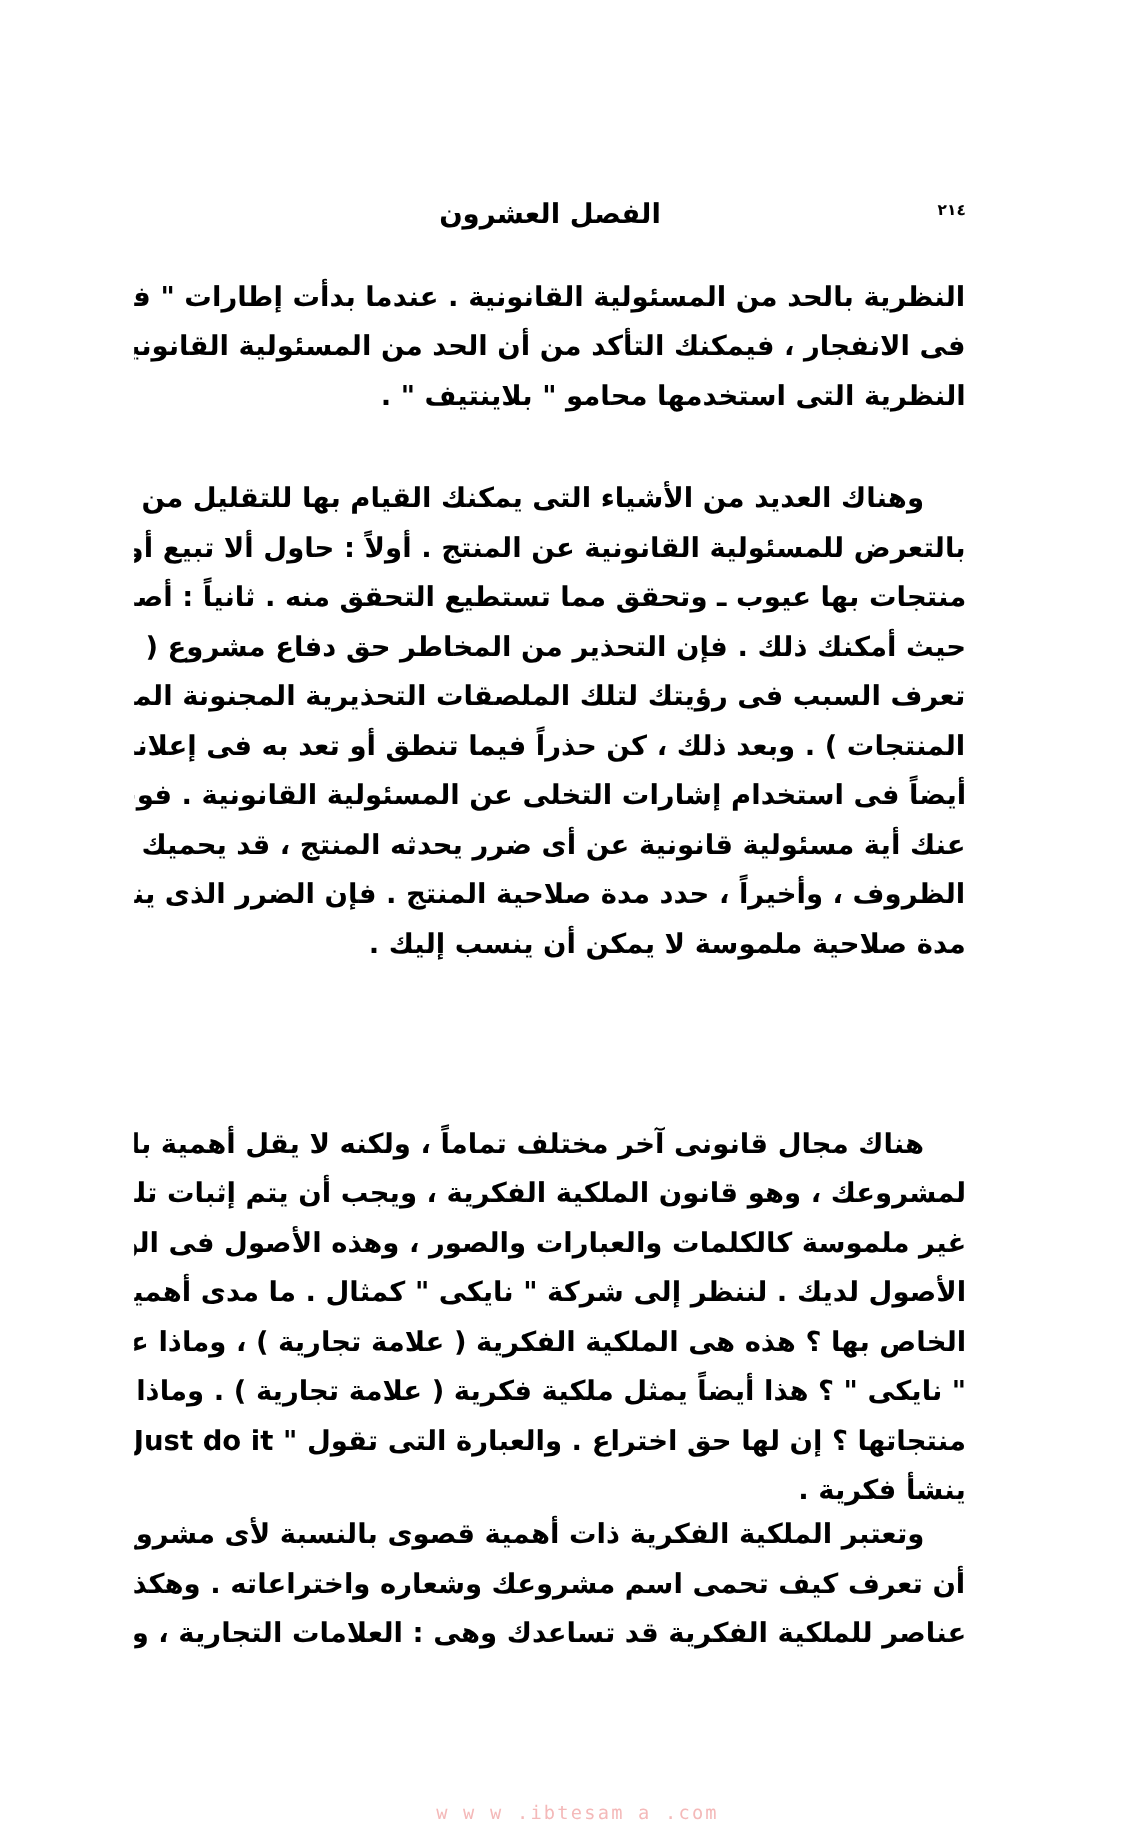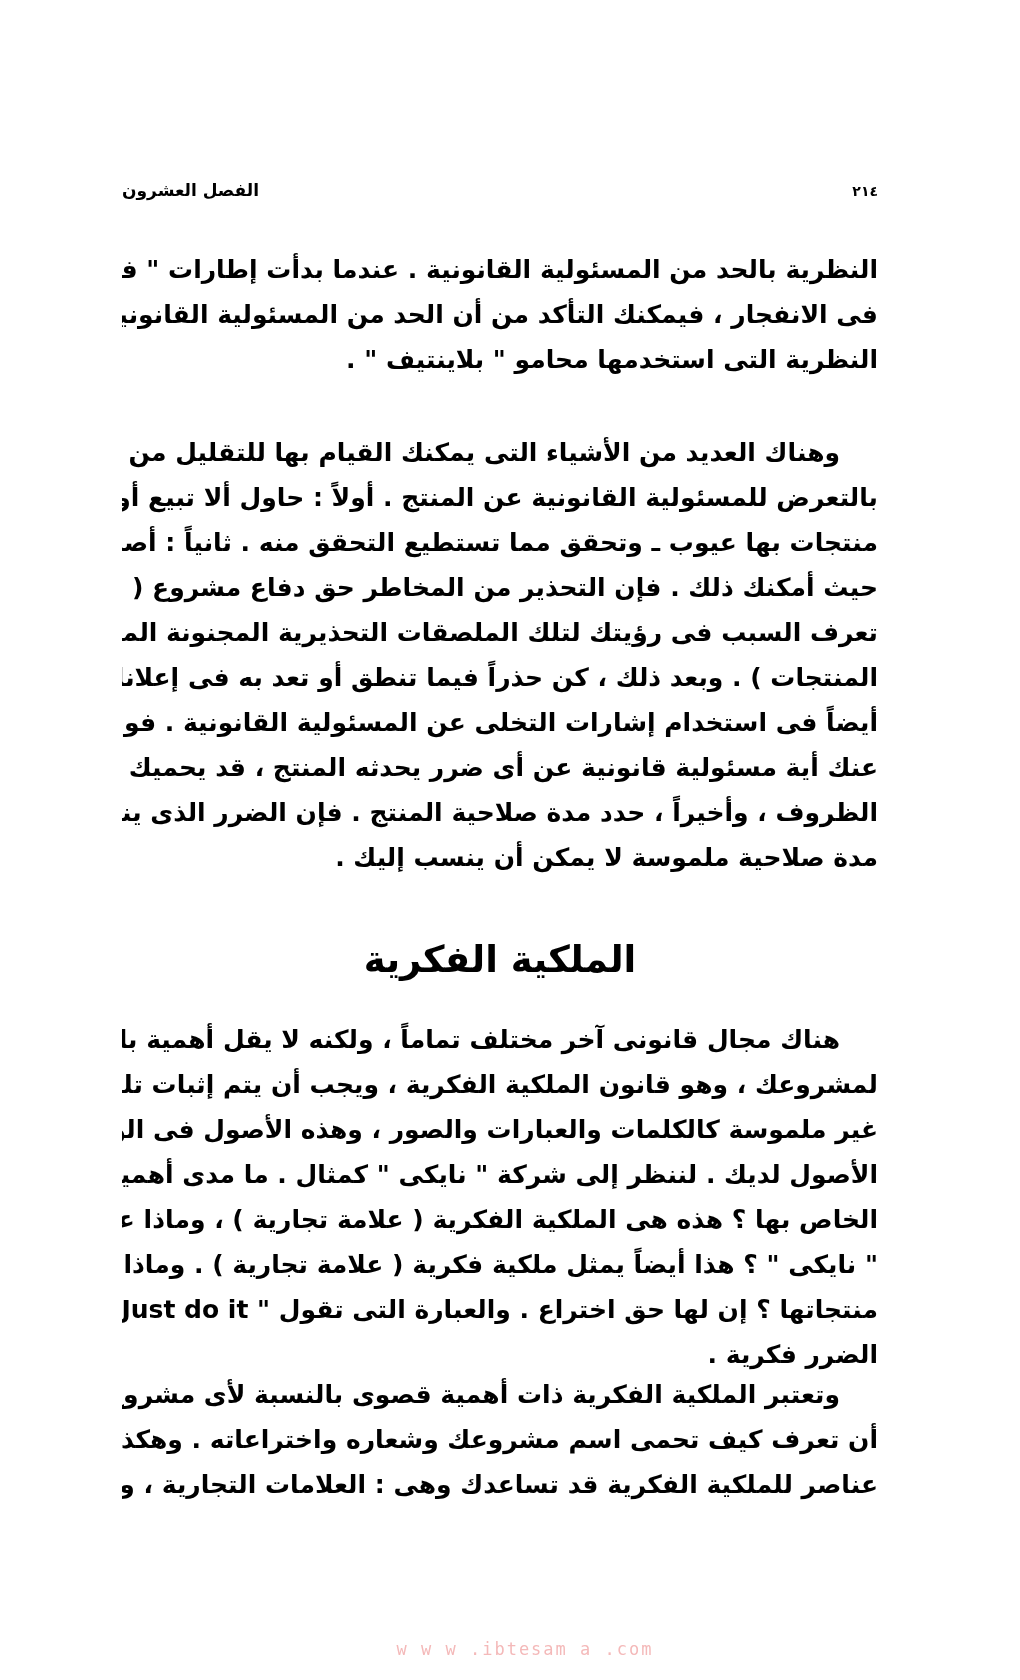--- a/index.html
+++ b/index.html
@@ -15,22 +15,22 @@
     overflow: hidden;
     font-family: "DejaVu Sans", sans-serif;
     color: #000000;
   }
   
   .chapter-title {
     position: absolute;
     top: 180px;
     left: 122px;
     width: 756px;
-    text-align: left;
-    font-size: 17px;
+    text-align: center;
+    font-size: 25px;
     font-weight: bold;
     direction: rtl;
   }
   .page-number {
     position: absolute;
     top: 183px;
     right: 142px;
     font-size: 14px;
     font-weight: bold;
     direction: rtl;
@@ -113,31 +113,30 @@
     <div class="line">منتجات بها عيوب ـ وتحقق مما تستطيع التحقق منه . ثانياً : أصدر تحذيرات</div>
     <div class="line">حيث أمكنك ذلك . فإن التحذير من المخاطر حق دفاع مشروع ( وأنت الآن</div>
     <div class="line">تعرف السبب فى رؤيتك لتلك الملصقات التحذيرية المجنونة الموجودة على</div>
     <div class="line">المنتجات ) . وبعد ذلك ، كن حذراً فيما تنطق أو تعد به فى إعلاناتك . وفكر</div>
     <div class="line">أيضاً فى استخدام إشارات التخلى عن المسئولية القانونية . فوجود إشارة تنفى</div>
     <div class="line">عنك أية مسئولية قانونية عن أى ضرر يحدثه المنتج ، قد يحميك فى بعض</div>
     <div class="line">الظروف ، وأخيراً ، حدد مدة صلاحية المنتج . فإن الضرر الذى ينشأ بعد انتهاء</div>
     <div class="line end">مدة صلاحية ملموسة لا يمكن أن ينسب إليك .</div>
   </div>
 
-  <h2 class="section-heading">الملكية الفكرية</h2>
 
   <div class="para p3">
     <div class="line indent">هناك مجال قانونى آخر مختلف تماماً ، ولكنه لا يقل أهمية بالنسبة</div>
     <div class="line">لمشروعك ، وهو قانون الملكية الفكرية ، ويجب أن يتم إثبات تلك الملكية بأصول</div>
     <div class="line">غير ملموسة كالكلمات والعبارات والصور ، وهذه الأصول فى الواقع قد تكون أهم</div>
     <div class="line">الأصول لديك . لننظر إلى شركة " نايكى " كمثال . ما مدى أهمية الشعار</div>
     <div class="line">الخاص بها ؟ هذه هى الملكية الفكرية ( علامة تجارية ) ، وماذا عن الاسم</div>
     <div class="line">" نايكى " ؟ هذا أيضاً يمثل ملكية فكرية ( علامة تجارية ) . وماذا عن</div>
     <div class="line">منتجاتها ؟ إن لها حق اختراع . والعبارة التى تقول " Just do it " هى أيضاً</div>
-    <div class="line end">الضرر فكرية .</div>
+    <div class="line end">ينشأ فكرية .</div>
   </div>
 
   <div class="para p4">
     <div class="line indent">وتعتبر الملكية الفكرية ذات أهمية قصوى بالنسبة لأى مشروع صغير . ويجب</div>
     <div class="line">أن تعرف كيف تحمى اسم مشروعك وشعاره واختراعاته . وهكذا وهناك خمسة</div>
     <div class="line">عناصر للملكية الفكرية قد تساعدك وهى : العلامات التجارية ، وحقوق</div>
   </div>
 
   <div class="watermark">w w w .ibtesam a .com</div>
 

